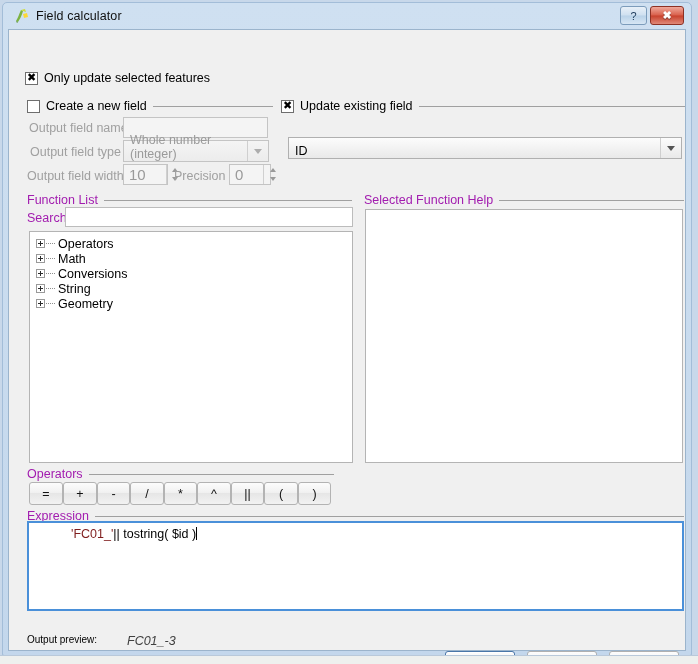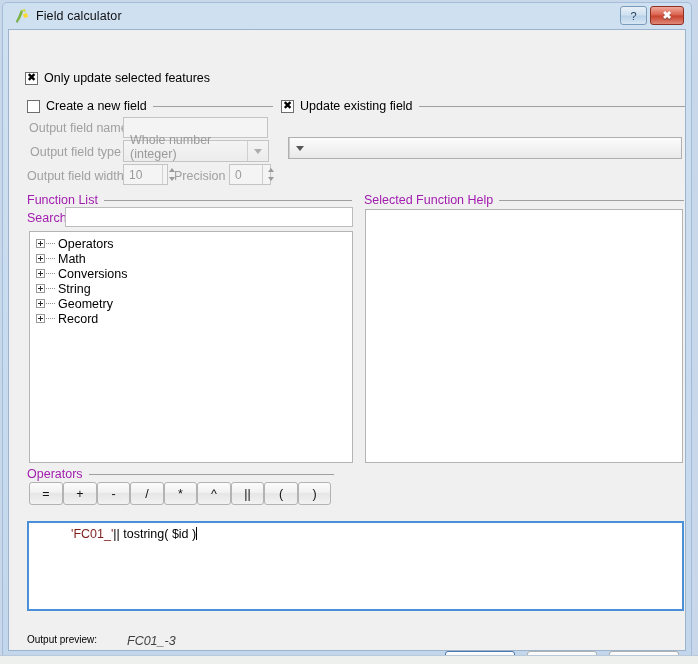--- a/index.html
+++ b/index.html
@@ -163,21 +163,21 @@
     color: #000;
   }
 
   .spin {
     position: absolute;
     box-sizing: border-box;
     border: 1px solid #c4c4c4;
     background: #f4f4f4;
     display: flex;
     align-items: center;
-    font-size: 12px;
+    font-size: 15px;
     color: #9a9a9a;
     gap: 20px;
   }
   .spin .sval { padding-left: 5px; flex: 1 1 auto; }
   .spin .sbtns {
     width: 17px; height: 100%;
     border-left: 1px solid #d0d0d0;
     display: flex; flex-direction: column;
     flex: 0 0 auto;
   }
@@ -365,20 +365,21 @@
 
     <div class="grp-head" style="left:272px; top:69px; width:404px;">
       <label class="chk">
         <span class="box checked"></span>
         <span>Update existing field</span>
       </label>
       <span class="grp-line"></span>
     </div>
 
     <div class="combo enabled" style="left:279px; top:107px; width:394px; height:22px;">
+      <span class="val">ID</span>
       <span class="arrow">
           <i class="tri-down"></i>
         </span>
     </div>
 
     <div class="grp-head" style="left:18px; top:163px; width:325px;">
       <span class="lbl">Function List</span>
       <span class="grp-line"></span>
     </div>
 
@@ -405,25 +406,20 @@
         <div class="tnode">
           <span class="exp"></span>
           <span class="dots"></span>
           <span class="tlabel">String</span>
         </div>
         <div class="tnode">
           <span class="exp"></span>
           <span class="dots"></span>
           <span class="tlabel">Geometry</span>
         </div>
-        <div class="tnode">
-          <span class="exp"></span>
-          <span class="dots"></span>
-          <span class="tlabel">Record</span>
-        </div>
       </div>
     </div>
 
     <div class="grp-head" style="left:355px; top:163px; width:320px;">
       <span class="lbl">Selected Function Help</span>
       <span class="grp-line"></span>
     </div>
     <div class="listbox" style="left:356px; top:179px; width:318px; height:254px; padding:4px;"></div>
 
     <div class="grp-head" style="left:18px; top:437px; width:307px;">
@@ -434,20 +430,24 @@
     <div class="opbtn" style="left:20px;  top:452px; width:34px;">=</div>
     <div class="opbtn" style="left:54px;  top:452px; width:34px;">+</div>
     <div class="opbtn" style="left:88px;  top:452px; width:33px;">-</div>
     <div class="opbtn" style="left:121px; top:452px; width:34px;">/</div>
     <div class="opbtn" style="left:155px; top:452px; width:33px;">*</div>
     <div class="opbtn" style="left:188px; top:452px; width:34px;">^</div>
     <div class="opbtn" style="left:222px; top:452px; width:33px;">||</div>
     <div class="opbtn" style="left:255px; top:452px; width:34px;">(</div>
     <div class="opbtn" style="left:289px; top:452px; width:33px;">)</div>
 
+    <div class="grp-head" style="left:18px; top:479px; width:657px;">
+      <span class="lbl">Expression</span>
+      <span class="grp-line"></span>
+    </div>
 
     <div class="expr" style="left:18px; top:491px; width:657px; height:90px;"><span class="s-str">'FC01_'</span><span class="s-plain">|| tostring( $id )</span><span class="caret"></span></div>
 
     <span class="preview-lbl" style="left:18px; top:604px;">Output preview:</span>
     <span class="preview-val" style="left:118px; top:604px;">FC01_-3</span>
 
     <div class="dlgbtn default" style="left:436px; top:621px;">OK</div>
     <div class="dlgbtn" style="left:518px; top:621px;">Cancel</div>
     <div class="dlgbtn" style="left:600px; top:621px;">Help</div>
 

